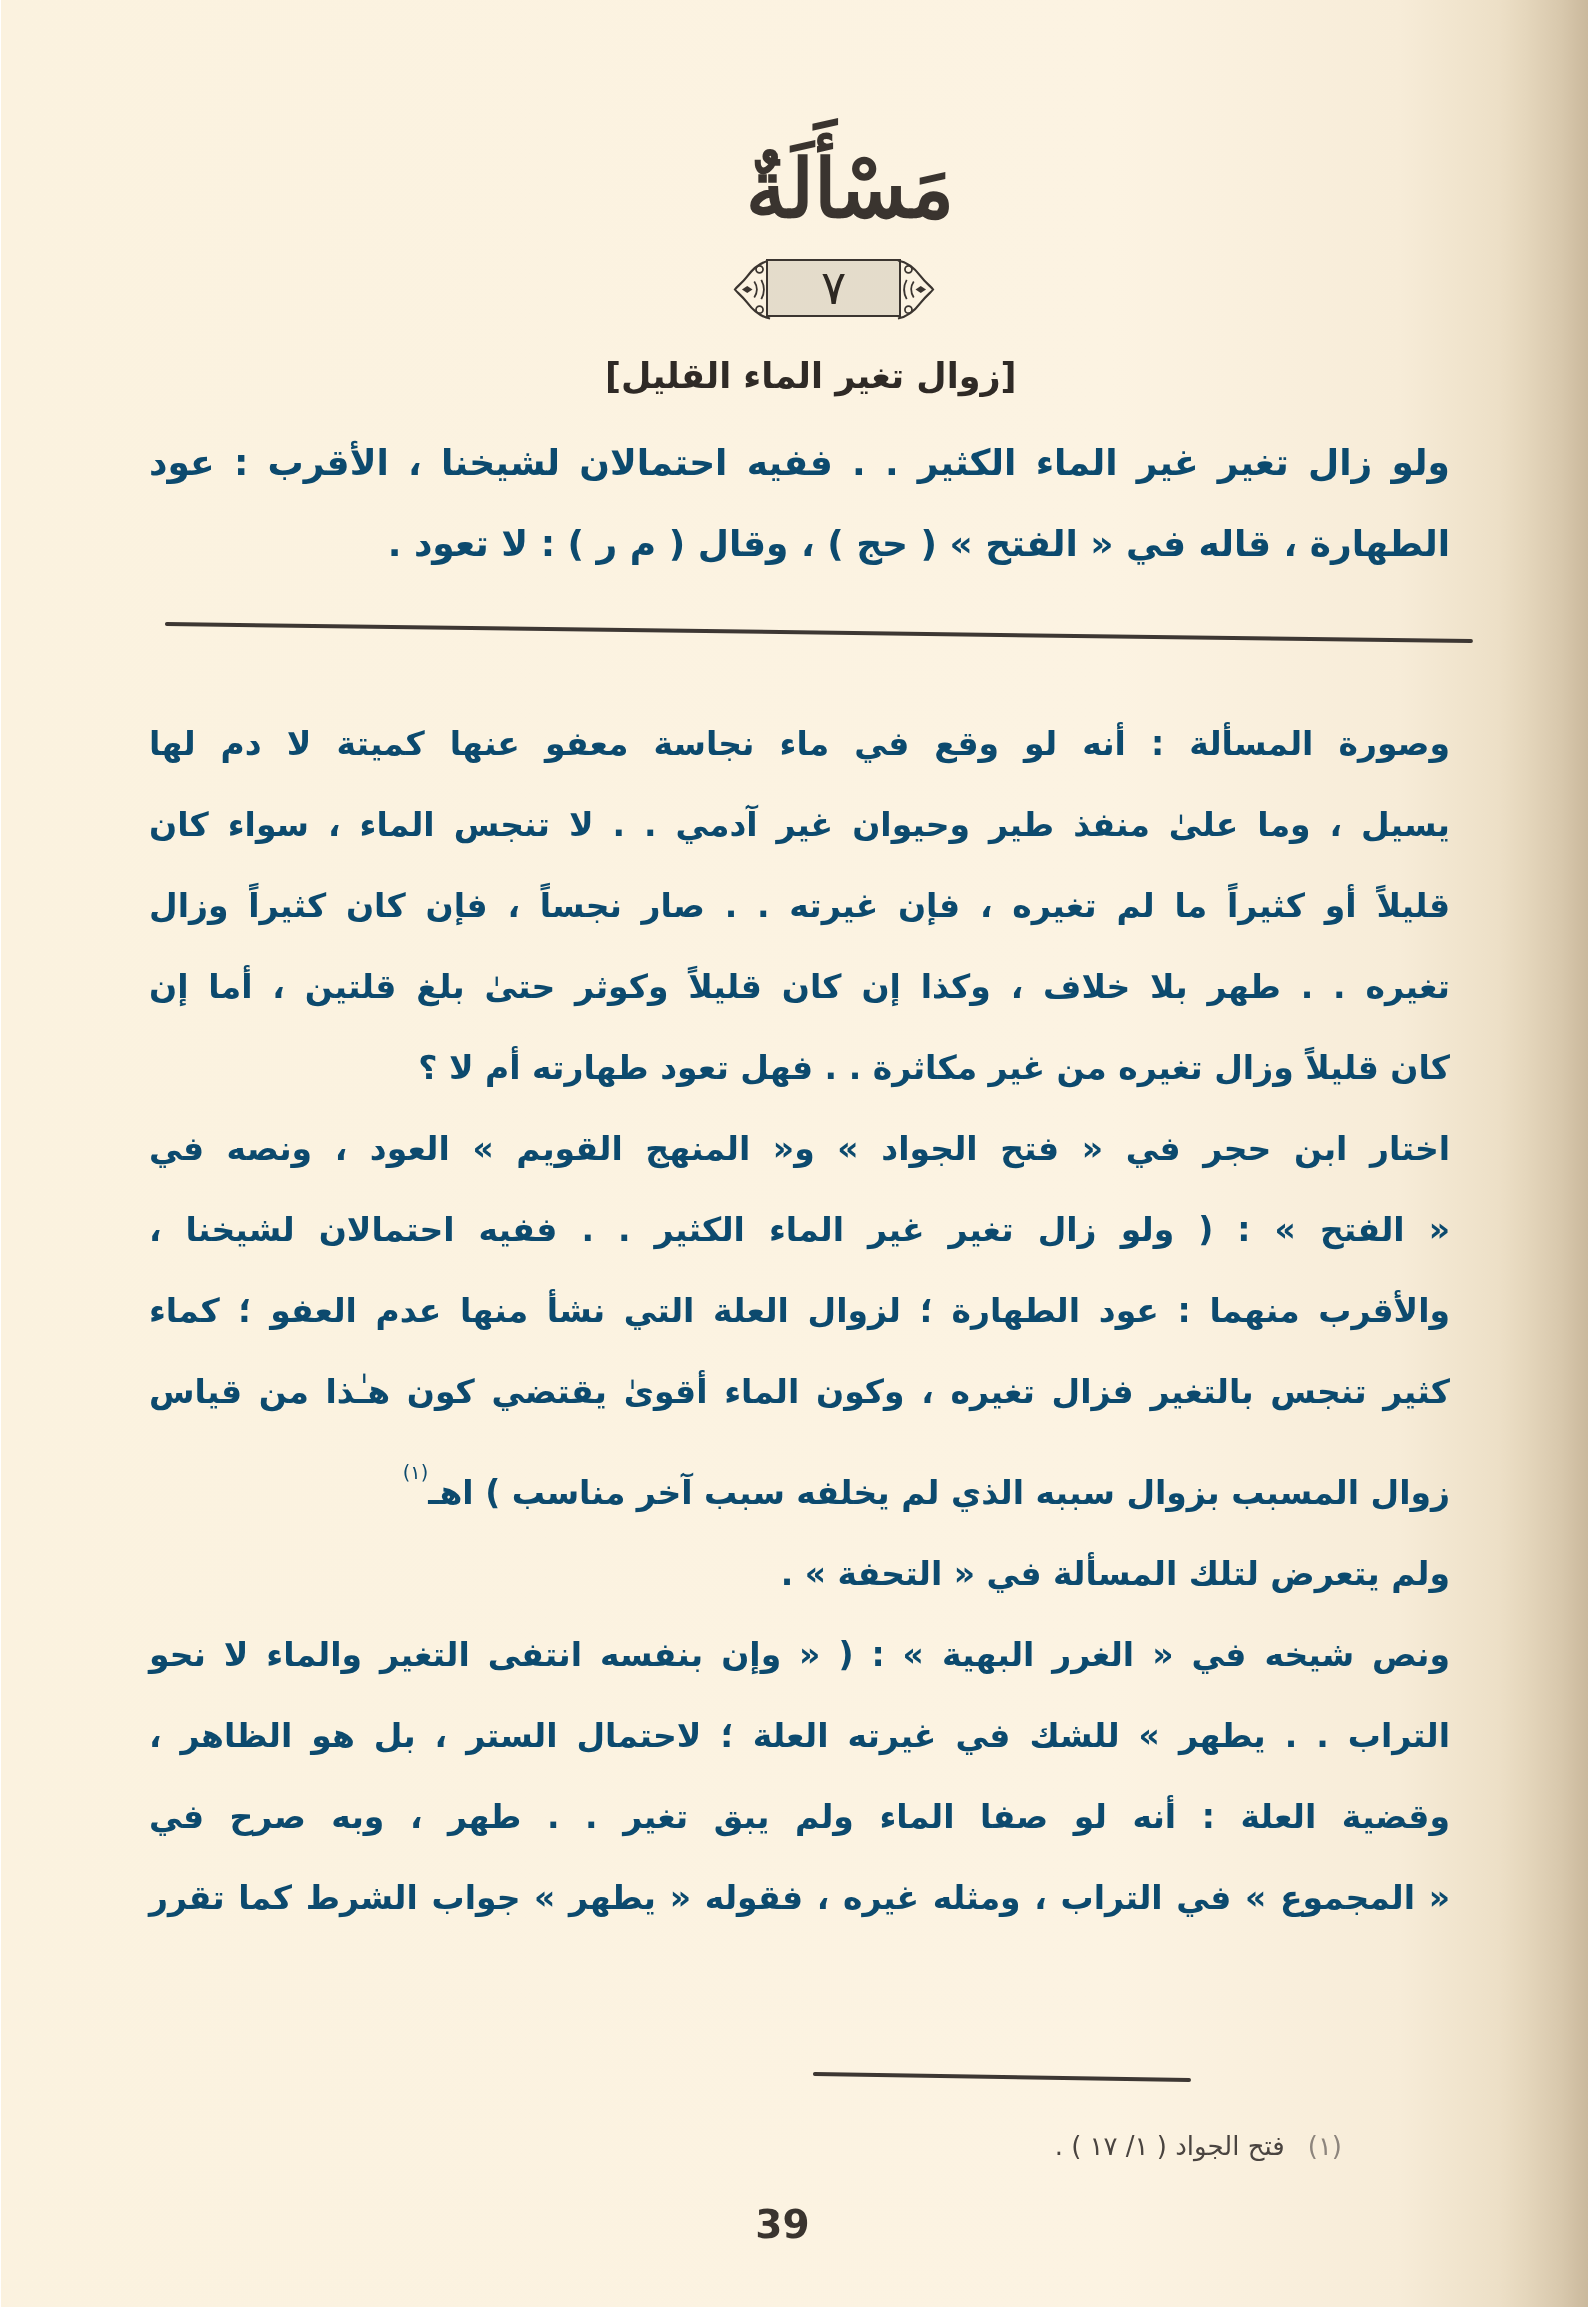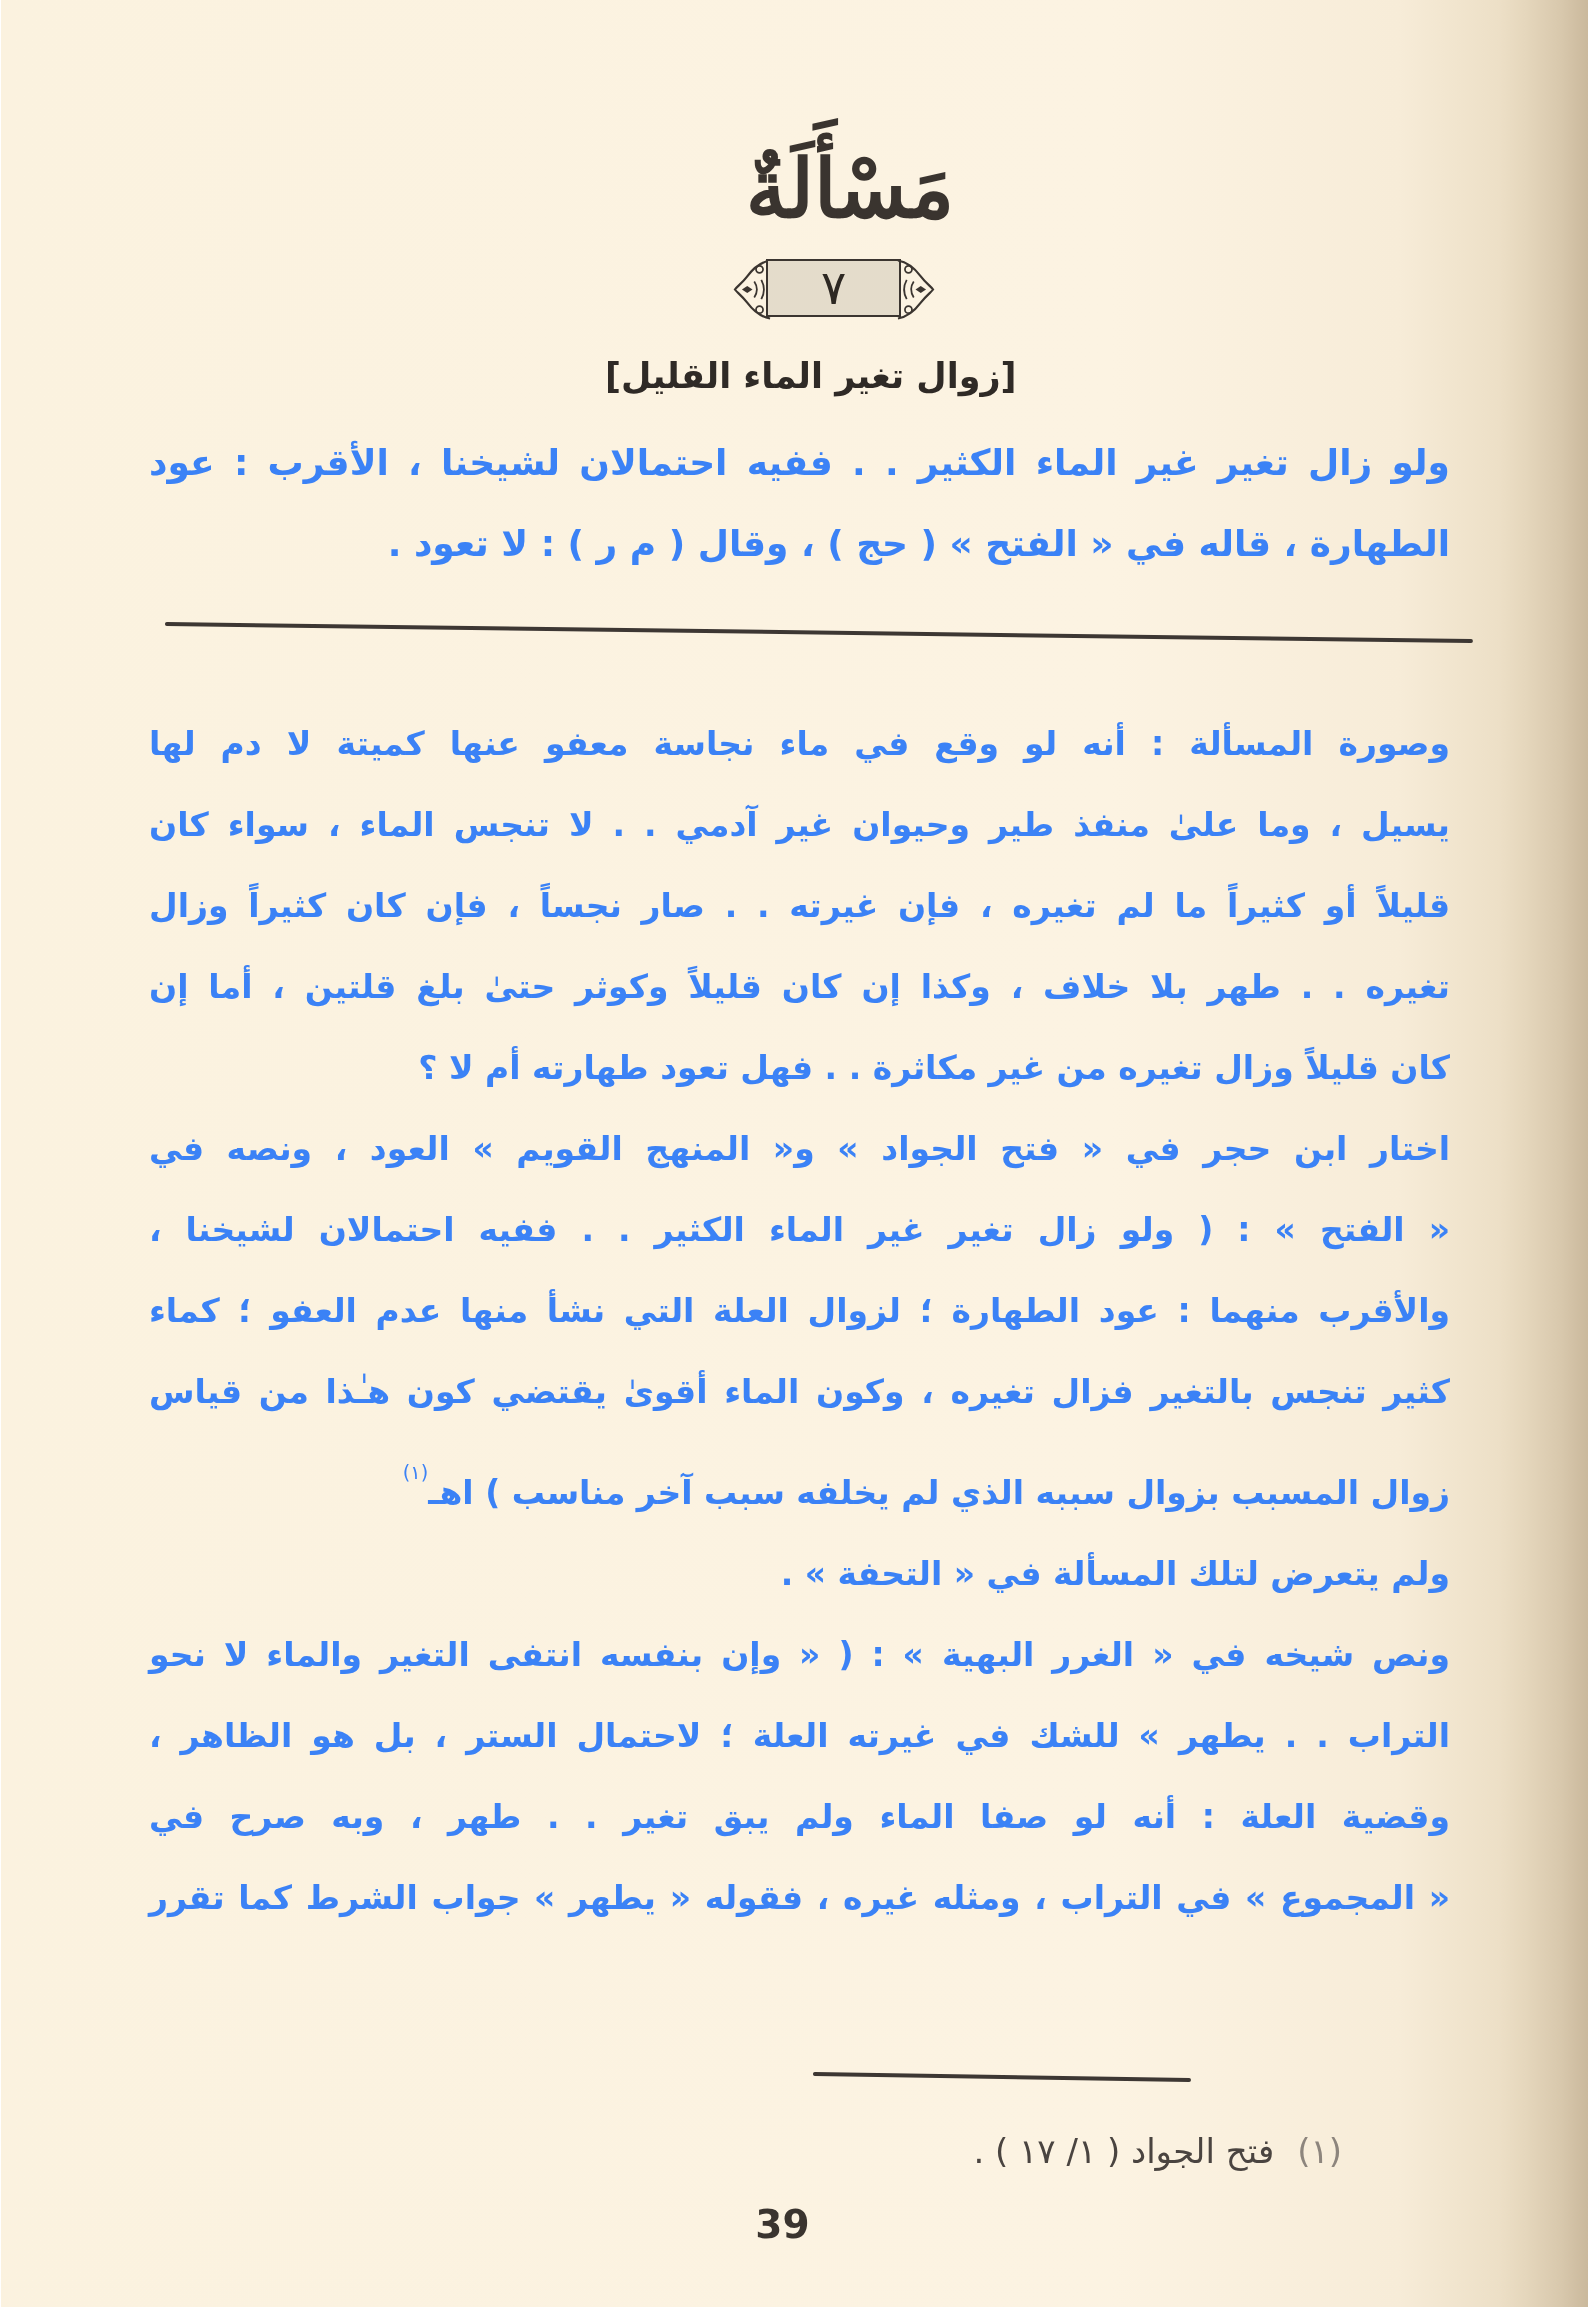--- a/index.html
+++ b/index.html
@@ -76,21 +76,21 @@
       font-weight: bold;
       color: #2f2a26;
     }
     
     .block {
       position: absolute;
       left: 149px;
       width: 1301px;
       font-family: "DejaVu Sans", sans-serif;
       font-weight: bold;
-      color: #3b82f6;
+      color: #0c4a6e;
       text-align: justify;
       text-align-last: right;
     }
     .line {
       display: block;
       white-space: nowrap;
       text-align: justify;
       text-align-last: justify;
       overflow: visible;
     }
@@ -126,21 +126,21 @@
       width: 378px;
       height: 3.5px;
       transform: rotate(0.9deg);
       transform-origin: left center;
     }
     .footnote {
       position: absolute;
       top: 2131px;
       right: 262px;
       font-family: "DejaVu Sans", sans-serif;
-      font-size: 34px;
+      font-size: 26px;
       color: #4a4440;
       white-space: nowrap;
     }
     .footnote .fn-num {
       color: #8d857d;
       margin-left: 23px;
     }
     .page-number {
       position: absolute;
       top: 2202px;

